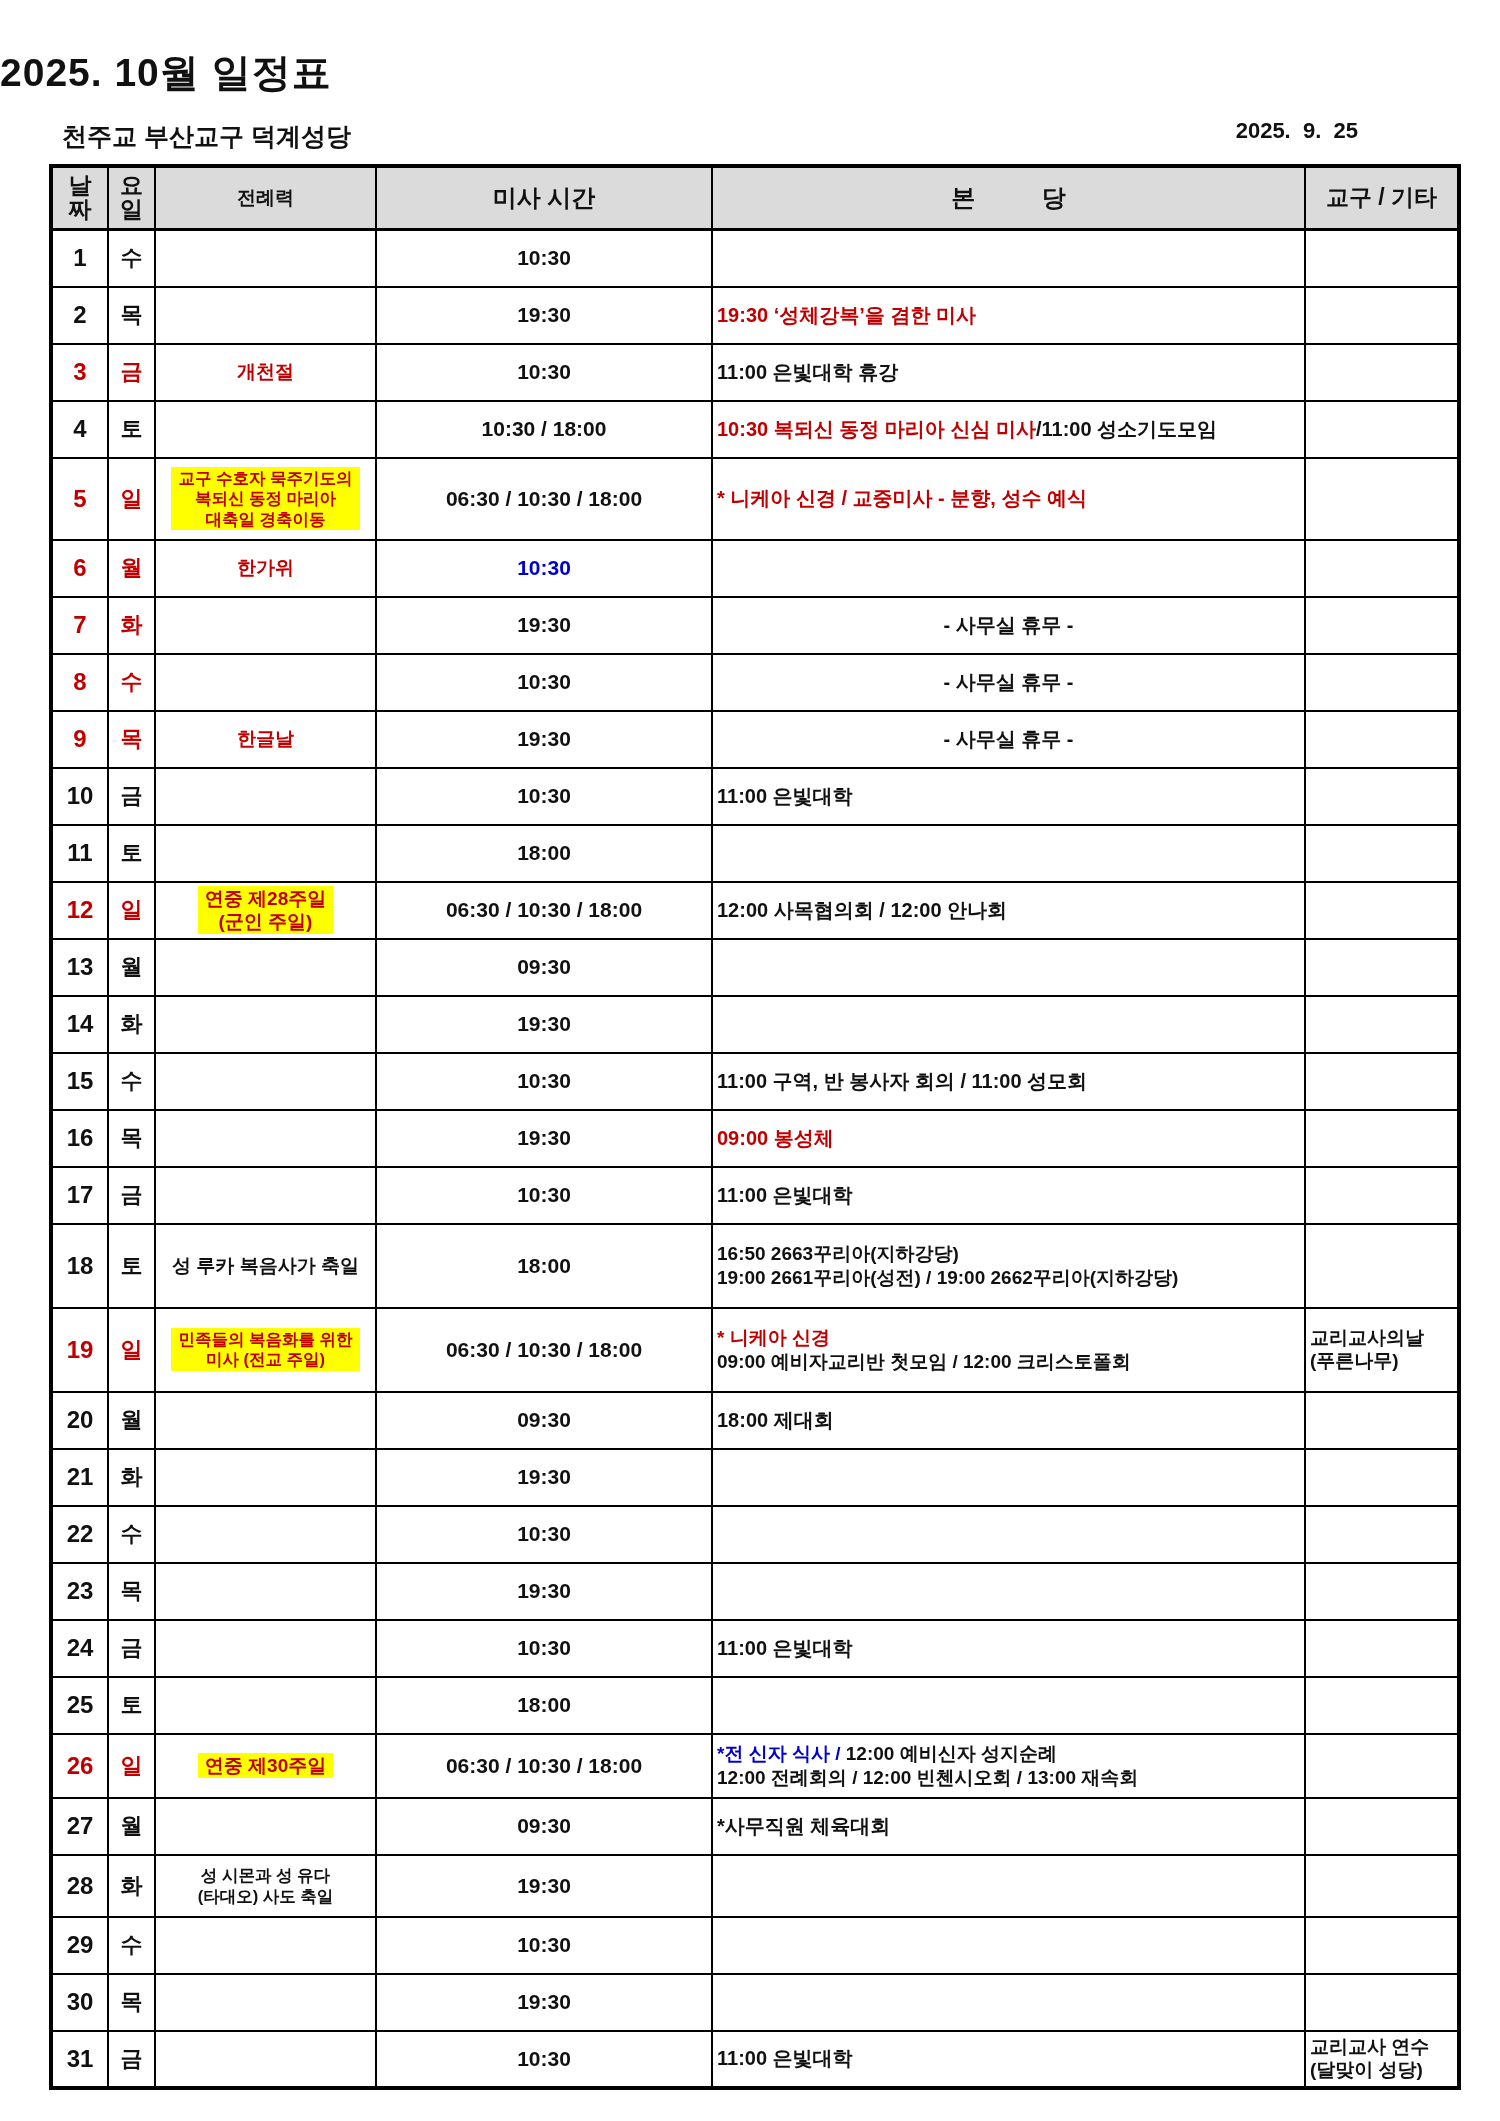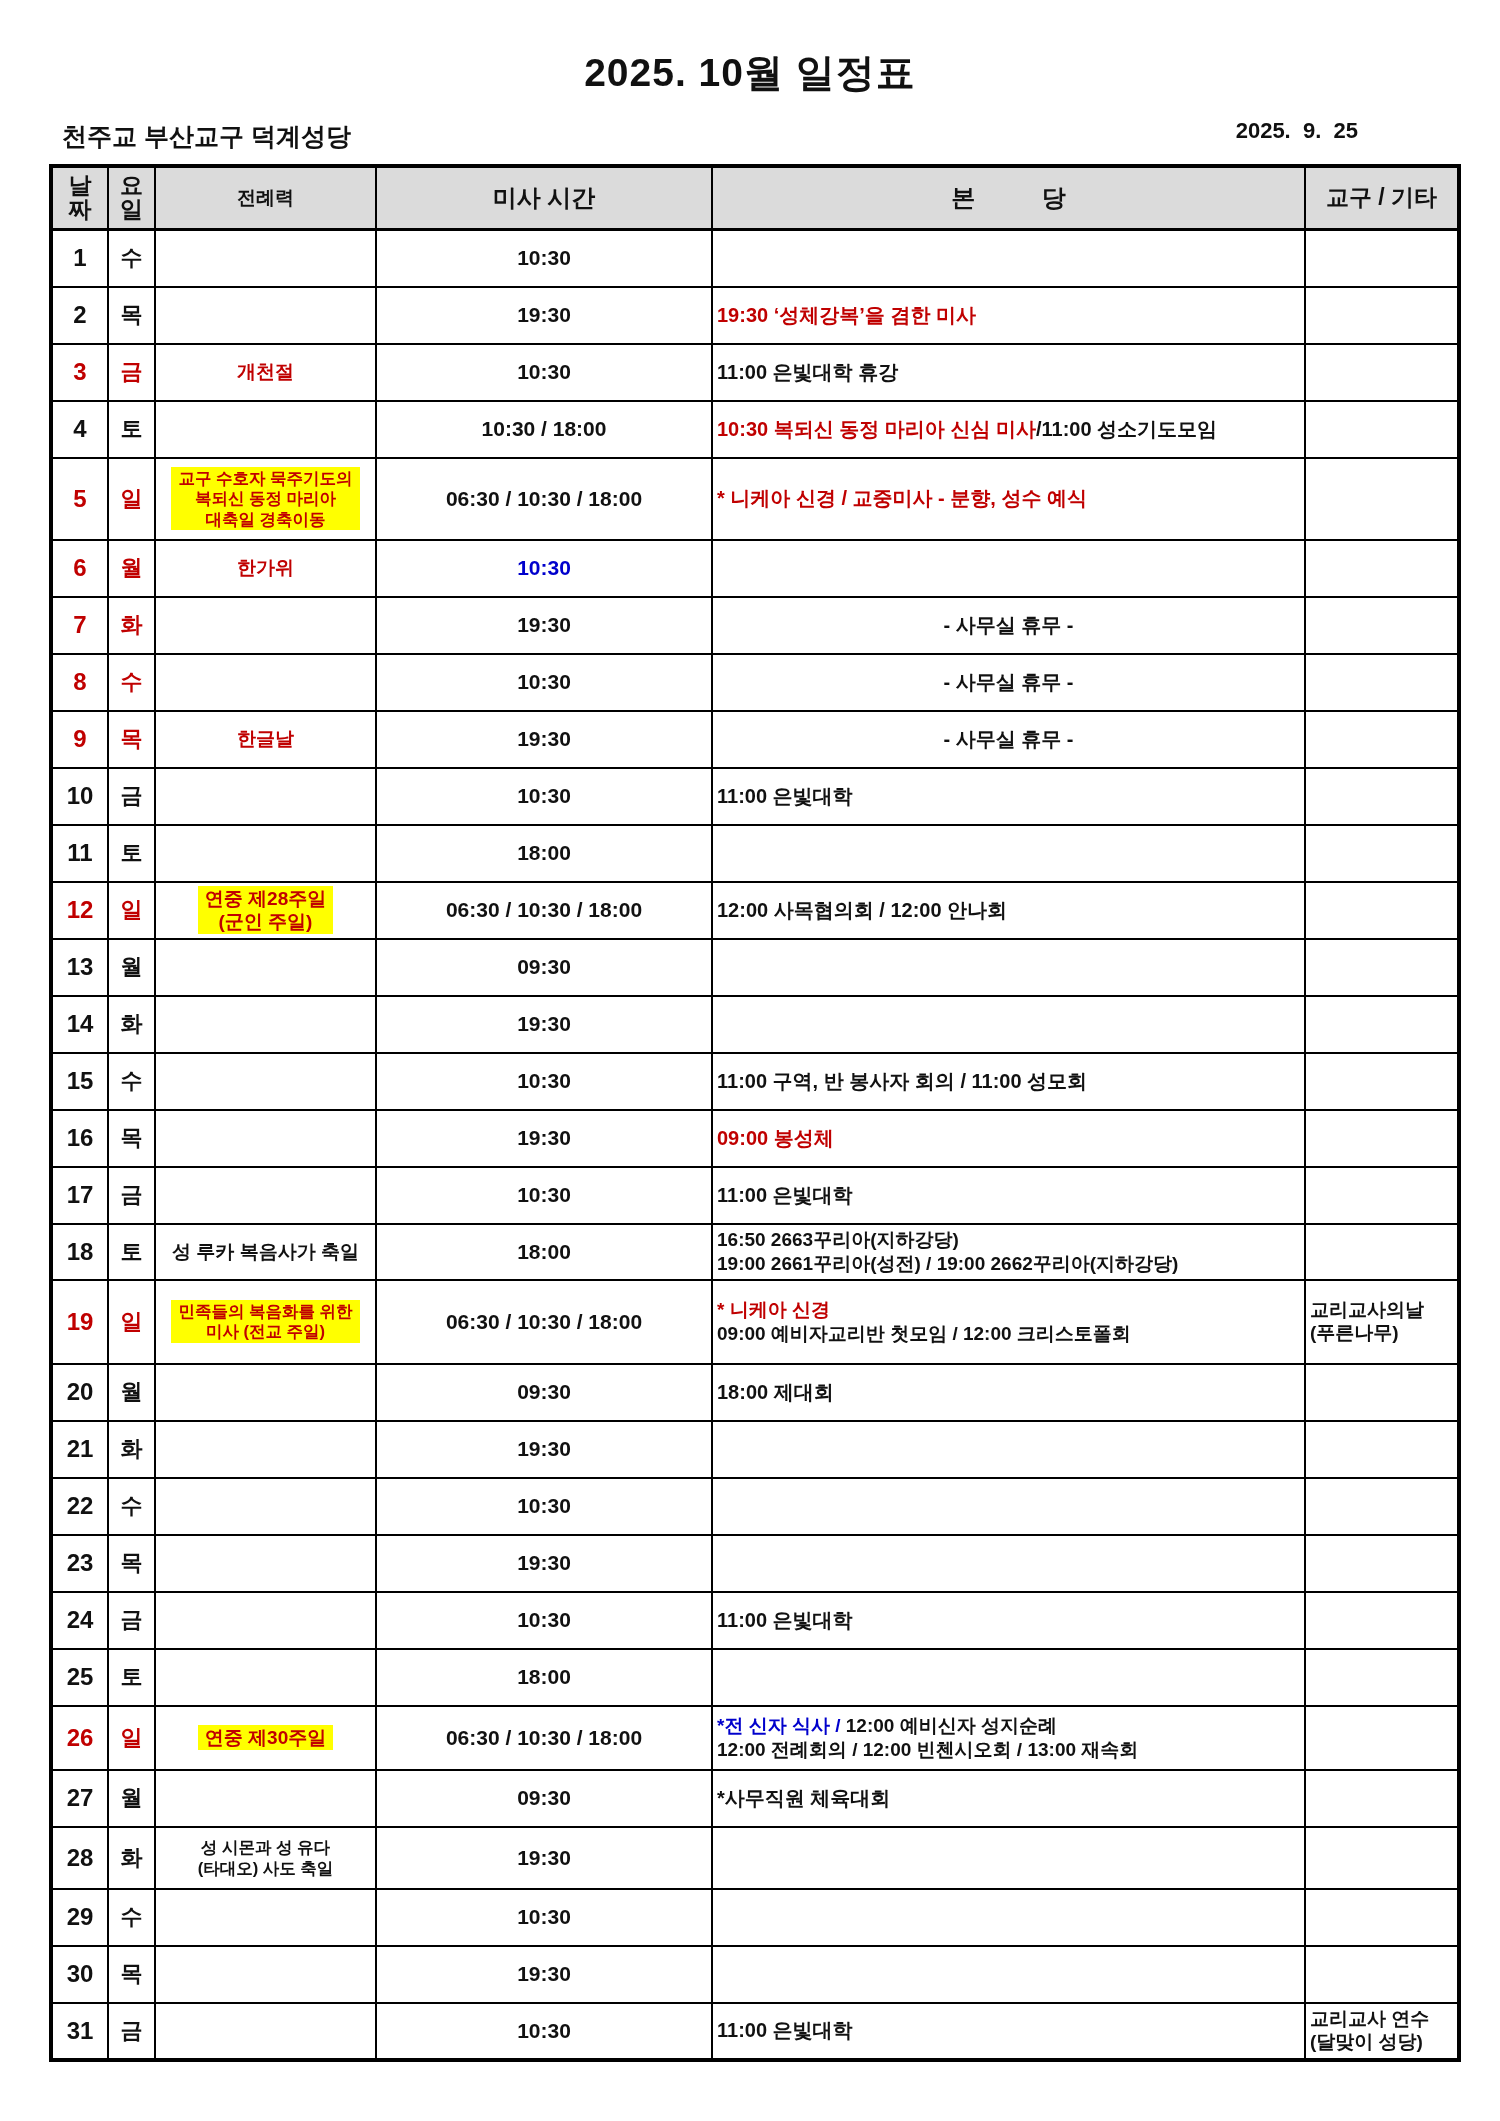--- a/index.html
+++ b/index.html
@@ -1,18 +1,18 @@
 <!DOCTYPE html>
 <html><head>
 <meta charset="utf-8">
 <style>
   html,body{margin:0;padding:0;background:#fff;}
   .page{position:relative;width:1500px;height:2121px;background:#ffffff;
         font-family:"Liberation Sans","DejaVu Sans",sans-serif;font-weight:bold;color:#111;}
-  .title{position:absolute;top:46px;left:0;width:1500px;text-align:center;
+  .title{position:absolute;top:46px;left:0;width:1500px;text-align:left;
          font-size:39px;letter-spacing:1px;}
   .org{position:absolute;top:120px;left:62px;font-size:25px;}
   .docdate{position:absolute;top:118px;right:142px;font-size:22px;white-space:pre;}
   table.sched{position:absolute;top:164px;left:49px;border-collapse:collapse;
               table-layout:fixed;width:1410px;border:4px solid #000;}
   .sched th{background:#dbdbdb;border:2px solid #000;border-bottom:3px solid #000;
             height:60px;font-size:24px;padding:0;vertical-align:middle;text-align:center;}
   .sched td{border:2px solid #000;vertical-align:middle;padding:1px 4px;overflow:hidden;}
   .c-date{width:54px;text-align:center;font-size:24px;}
   .c-day{width:45px;text-align:center;font-size:22px;}
@@ -203,21 +203,21 @@
         <tr class="rw">
       <td class="c-date"><span>17</span></td>
       <td class="c-day"><span>금</span></td>
       <td class="c-feast"></td>
       <td class="c-mass"><span>10:30</span></td>
       <td class="c-parish">
             <div><span class="t-k">11:00 은빛대학</span></div>
           </td>
       <td class="c-extra"></td>
     </tr>
-        <tr class="rw" style="height: 56px;">
+        <tr class="rw" style="height: 84px;">
       <td class="c-date"><span>18</span></td>
       <td class="c-day"><span>토</span></td>
       <td class="c-feast"><span class="t-k"><div>성 루카 복음사가 축일</div></span></td>
       <td class="c-mass"><span>18:00</span></td>
       <td class="c-parish">
             <div class="parish-small"><span class="t-k">16:50 2663꾸리아(지하강당)</span></div>
             <div class="parish-small"><span class="t-k">19:00 2661꾸리아(성전) / 19:00 2662꾸리아(지하강당)</span></div>
           </td>
       <td class="c-extra"></td>
     </tr>

